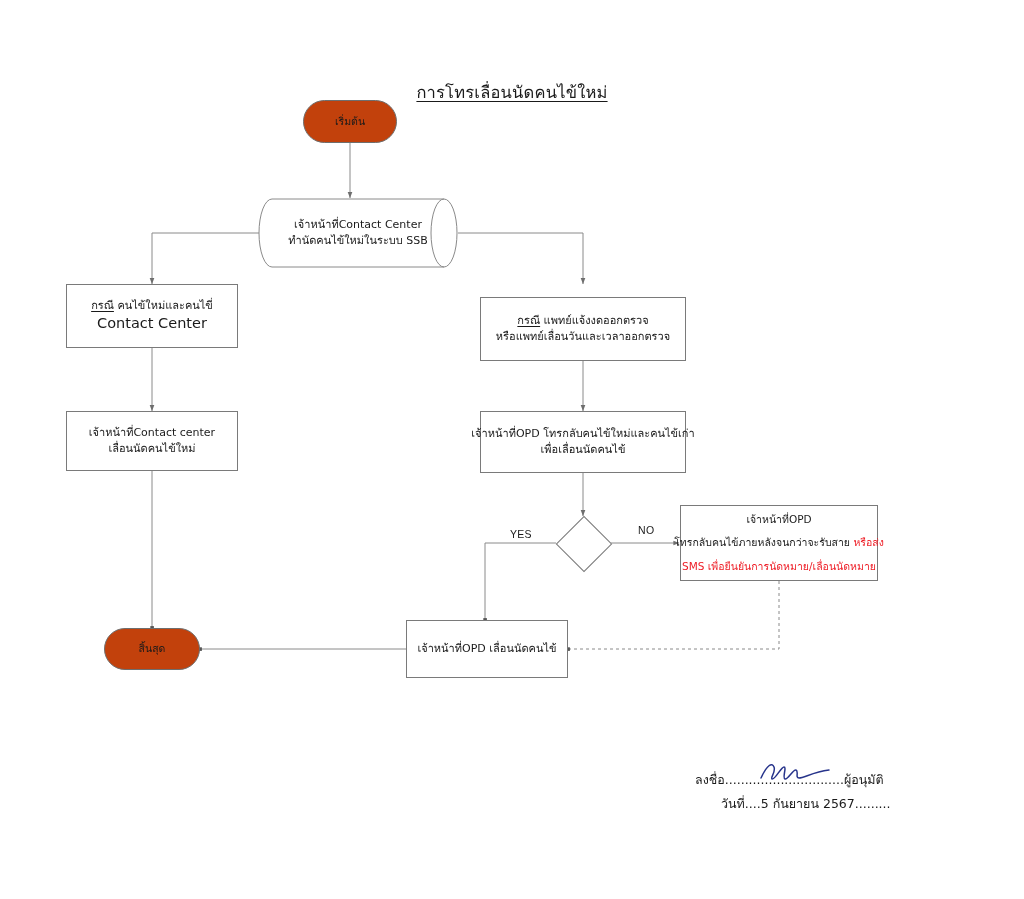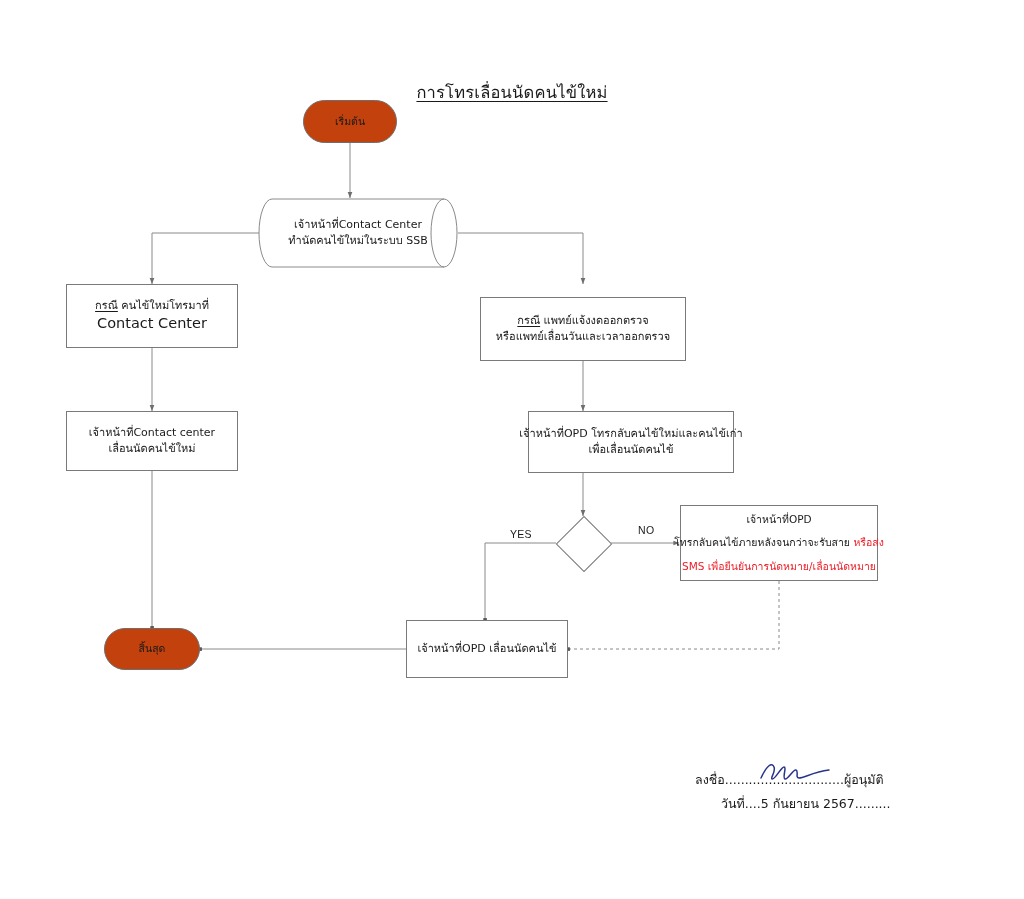--- a/index.html
+++ b/index.html
@@ -195,38 +195,38 @@
       <path d="M186,1 A13,34 0 0 0 186,69" fill="none" stroke="#8a8a8a" stroke-width="1"></path>
     </svg>
     <div class="cylinder-text">
       <span class="ln">เจ้าหน้าที่Contact Center</span>
       <span class="ln">ทำนัดคนไข้ใหม่ในระบบ  SSB</span>
     </div>
   </div>
 
   <div class="node rect" style="left:66px; top:284px; width:172px; height:64px;">
     <span class="ln">
-      <span style="text-decoration:underline; text-underline-offset:2px;">กรณี</span><span> คนไข้ใหม่โทรมาที่</span>
+      <span style="text-decoration:underline; text-underline-offset:2px;">กรณี</span><span> คนไข้ใหม่และคนไขี่</span>
     </span>
     <span class="ln big">Contact Center</span>
   </div>
 
   <div class="node rect" style="left:480px; top:284px; width:206px; height:64px;margin-top:13px;">
     <span class="ln">
       <span style="text-decoration:underline; text-underline-offset:2px;">กรณี</span><span> แพทย์แจ้งงดออกตรวจ</span>
     </span>
     <span class="ln">หรือแพทย์เลื่อนวันและเวลาออกตรวจ</span>
   </div>
 
   <div class="node rect" style="left:66px; top:411px; width:172px; height:60px;">
     <span class="ln">เจ้าหน้าที่Contact center</span>
     <span class="ln">เลื่อนนัดคนไข้ใหม่</span>
   </div>
 
-  <div class="node rect" style="left:480px; top:411px; width:206px; height:62px;margin-left:48px;">
+  <div class="node rect" style="left:480px; top:411px; width:206px; height:62px;">
     <span class="ln">เจ้าหน้าที่OPD โทรกลับคนไข้ใหม่และคนไข้เก่า</span>
     <span class="ln">เพื่อเลื่อนนัดคนไข้</span>
   </div>
 
   <div class="diamond" style="left:564px; top:524px; width:38px; height:38px;"></div>
   <div class="edge-label" style="left:510px; top:528px;">YES</div>
   <div class="edge-label" style="left:638px; top:524px;">NO</div>
 
   <div class="node rect" style="left:680px; top:505px; width:198px; height:76px; font-size:10.5px;gap:8px;">
     <span class="ln">เจ้าหน้าที่OPD</span>

